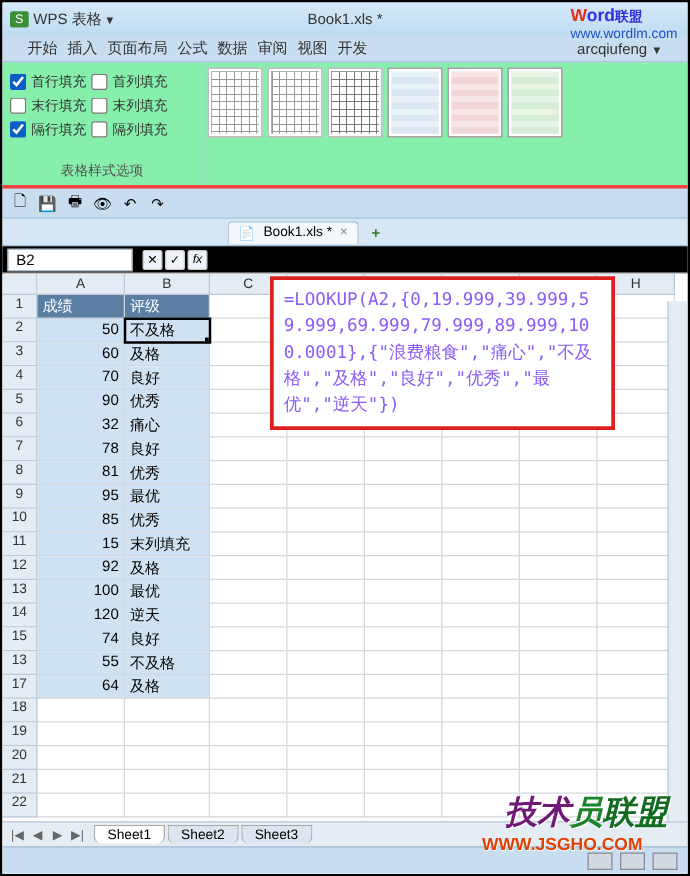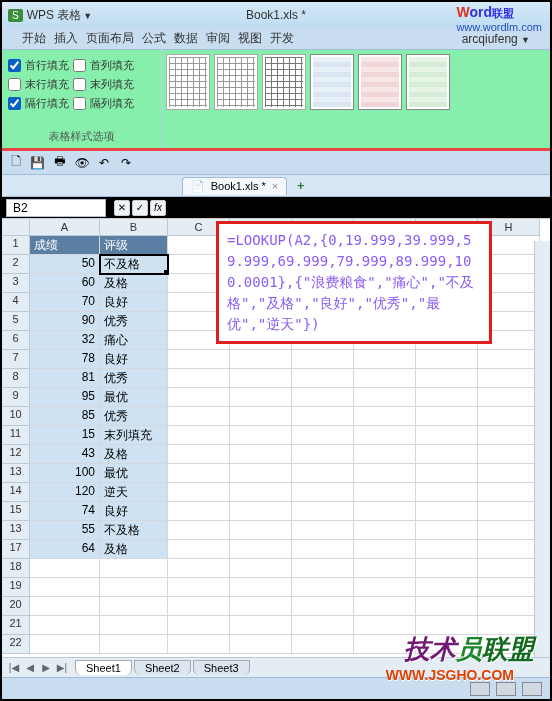--- a/index.html
+++ b/index.html
@@ -260,21 +260,21 @@
         <div class="rowhdr">11</div>
         <div class="cell data-a">15</div>
         <div class="cell data-b">末列填充</div>
         <div class="cell"></div>
         <div class="cell"></div>
         <div class="cell"></div>
         <div class="cell"></div>
         <div class="cell"></div>
         <div class="cell"></div>
         <div class="rowhdr">12</div>
-        <div class="cell data-a">43</div>
+        <div class="cell data-a">92</div>
         <div class="cell data-b">及格</div>
         <div class="cell"></div>
         <div class="cell"></div>
         <div class="cell"></div>
         <div class="cell"></div>
         <div class="cell"></div>
         <div class="cell"></div>
         <div class="rowhdr">13</div>
         <div class="cell data-a">100</div>
         <div class="cell data-b">最优</div>

